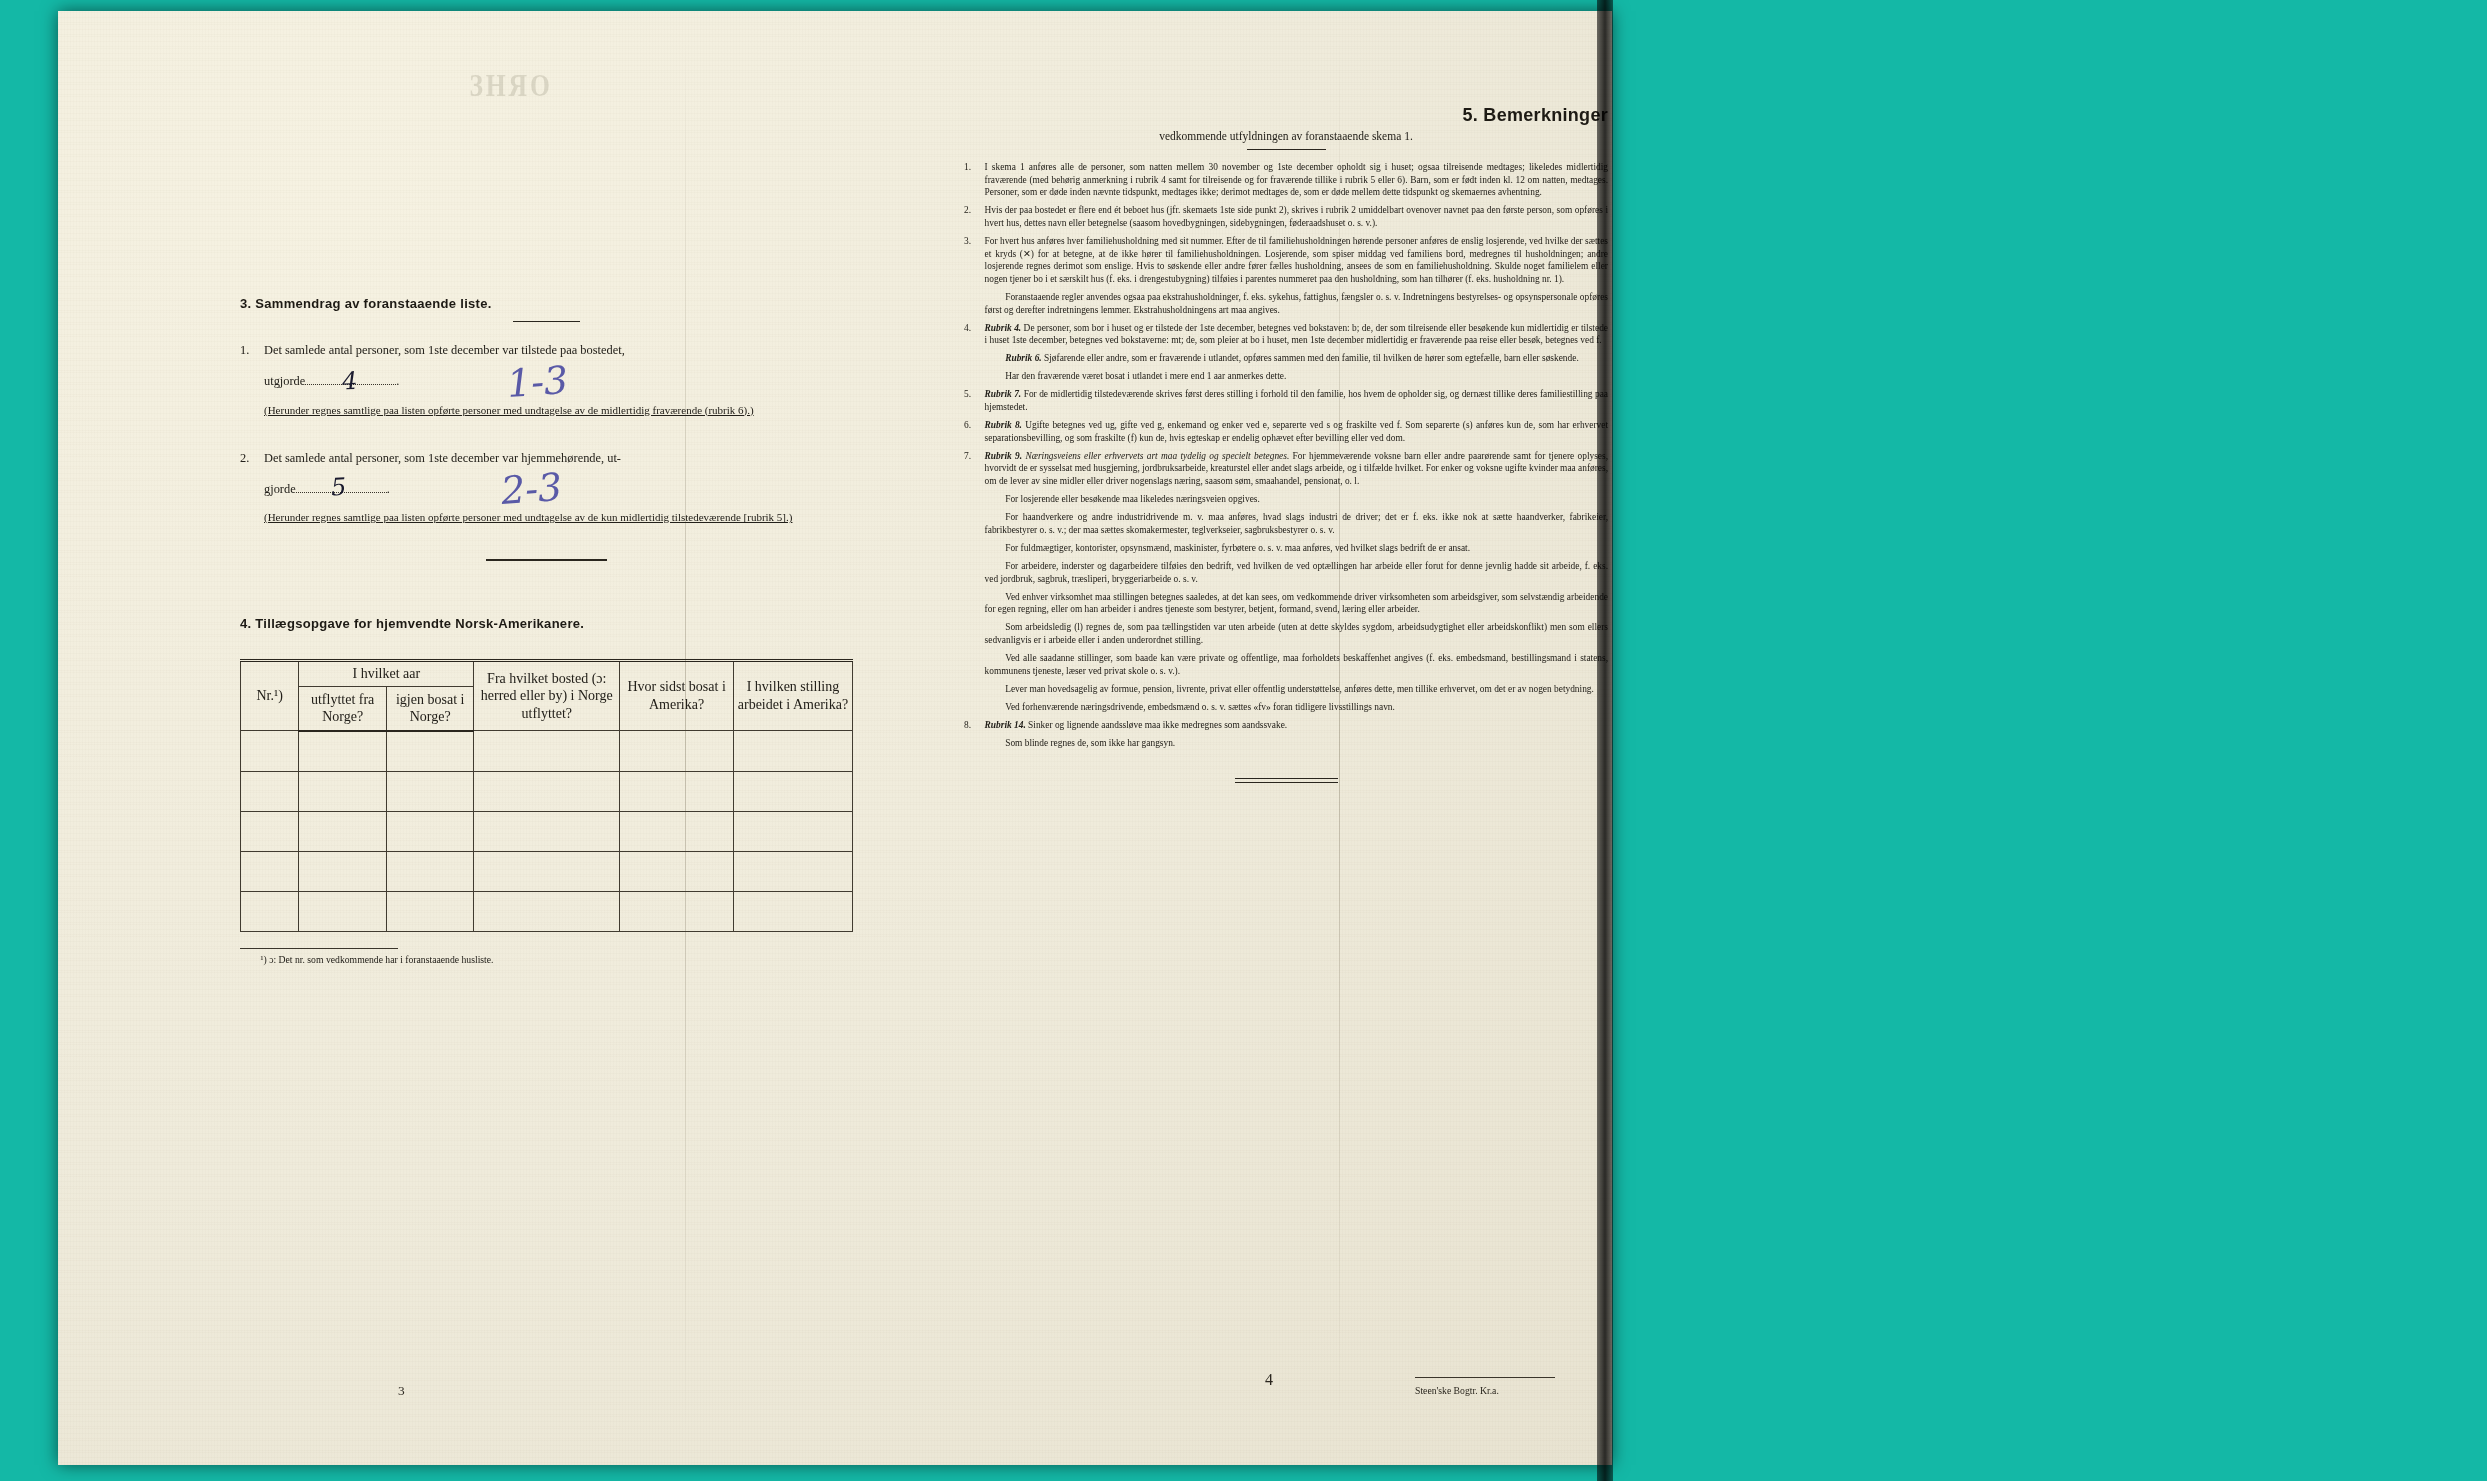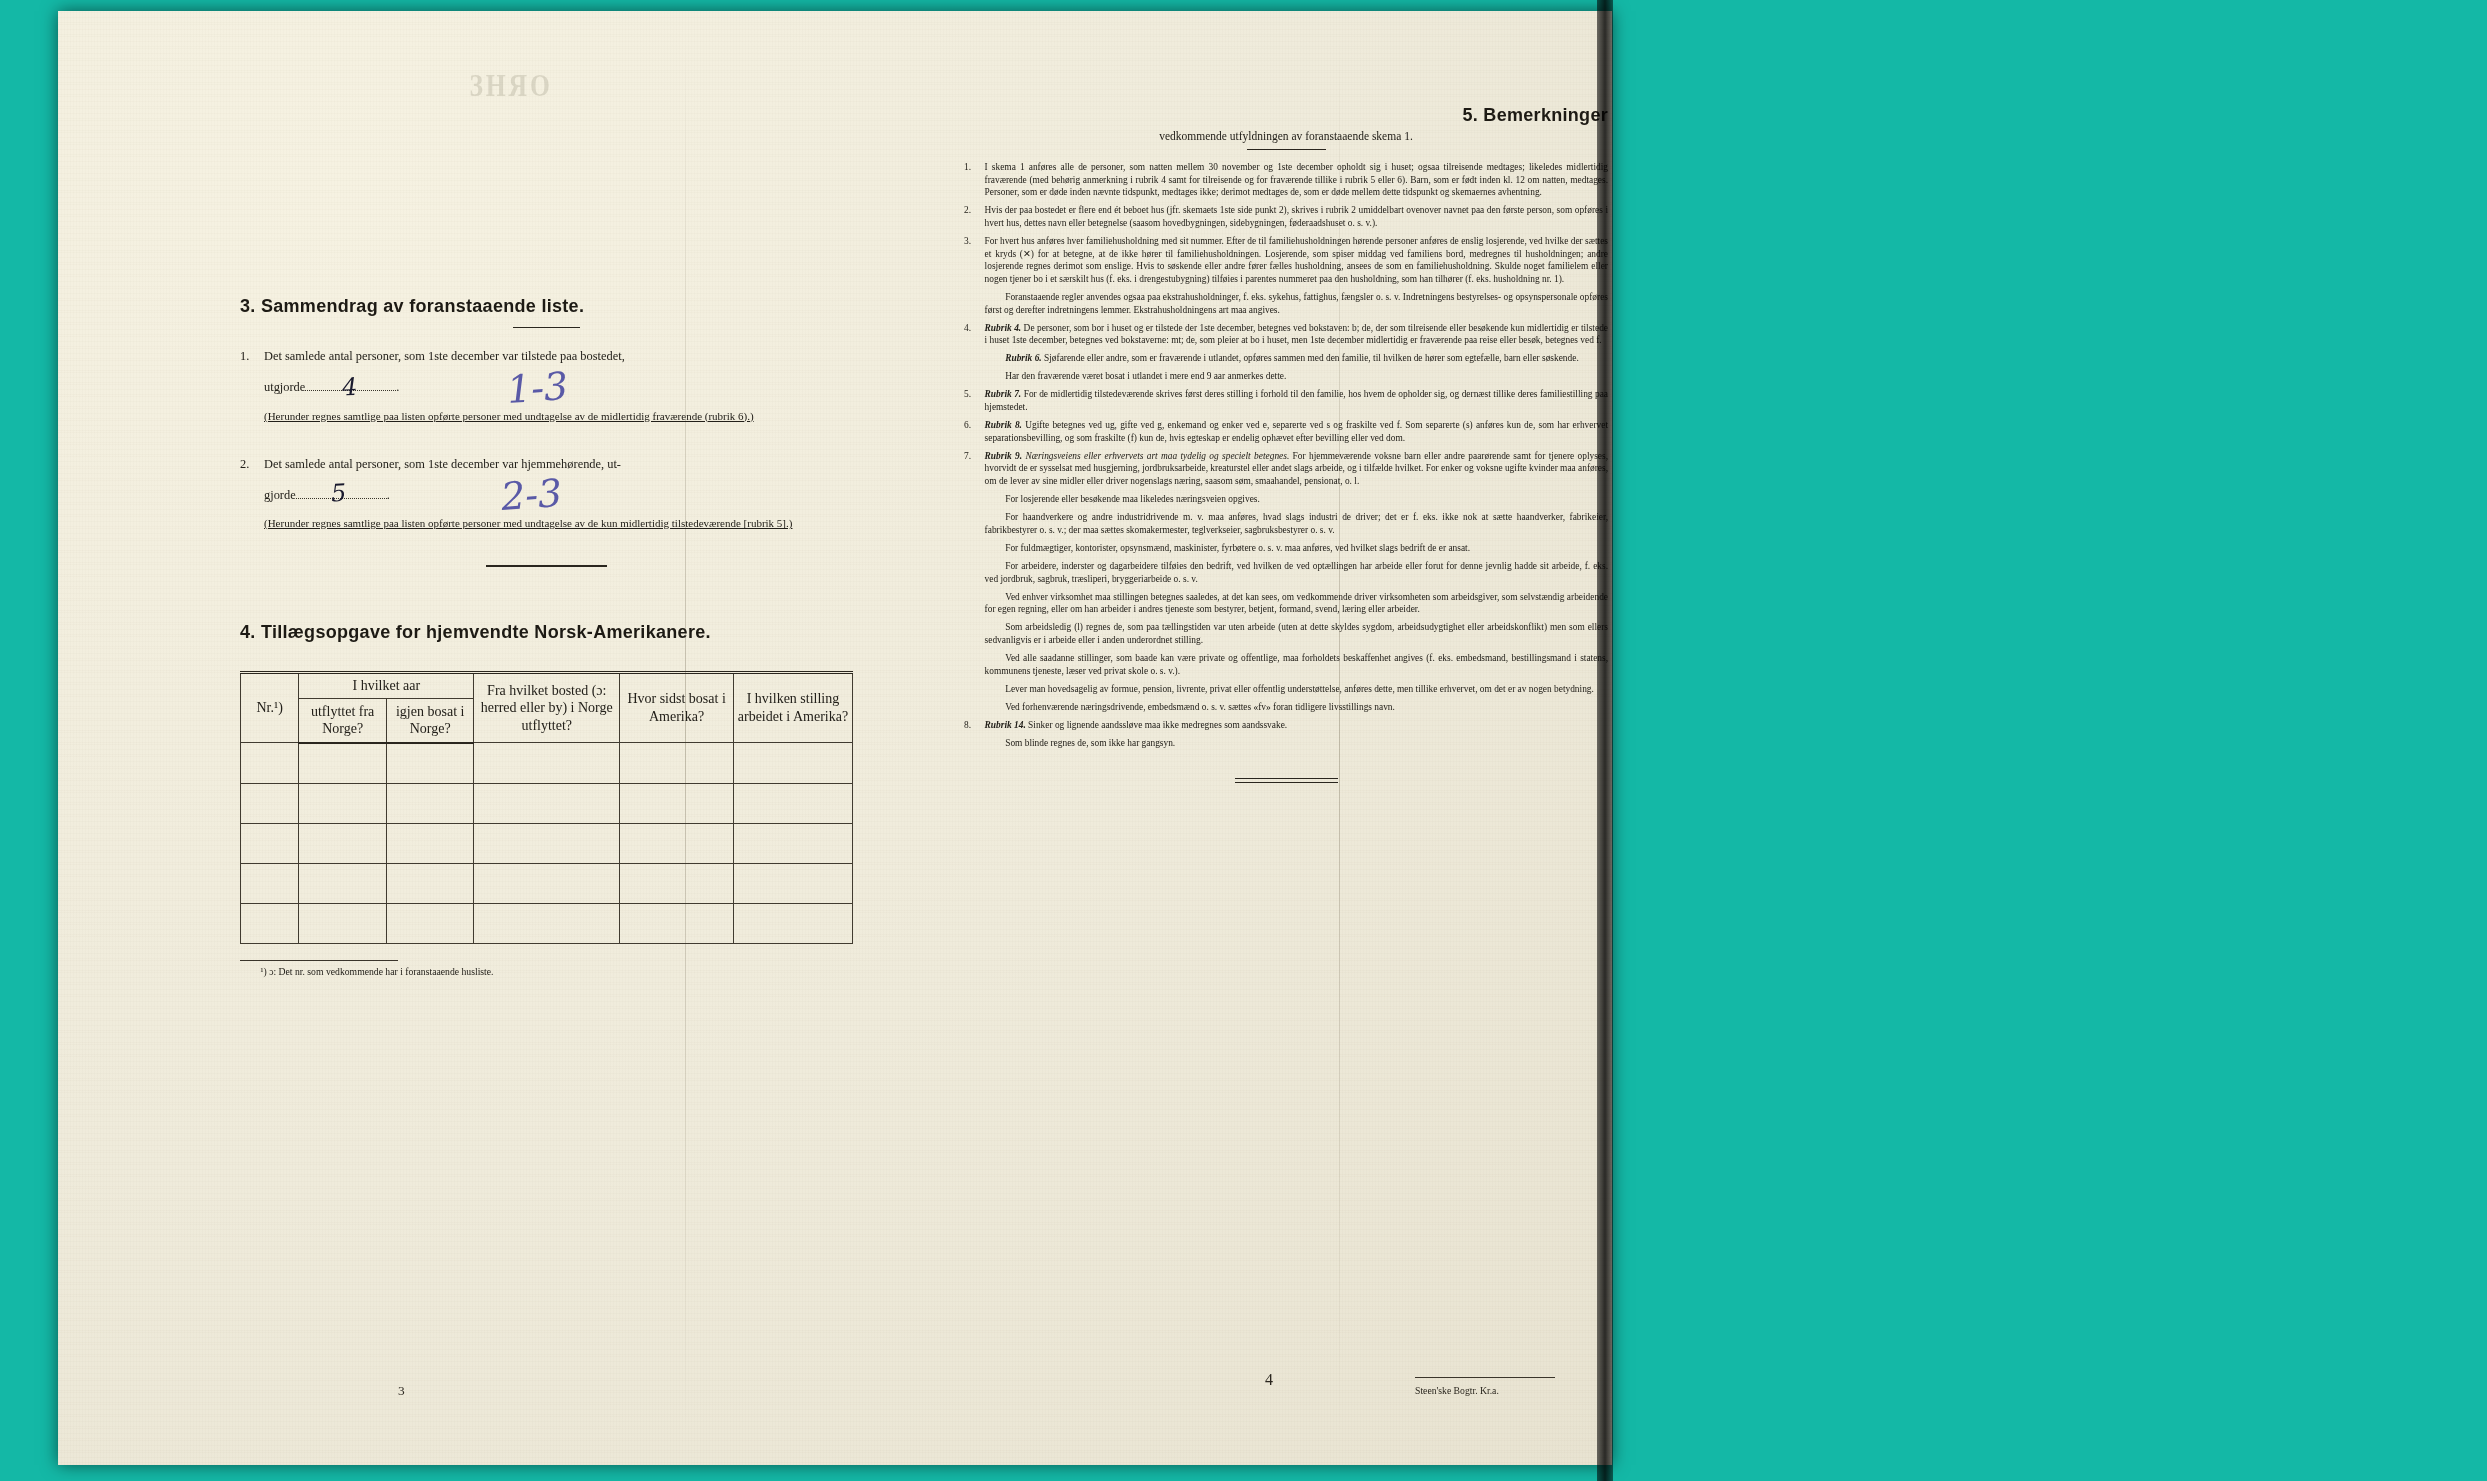--- a/index.html
+++ b/index.html
@@ -59,21 +59,21 @@
     font-family:"DejaVu Serif",serif;font-style:italic;
     color:#1a1a2e;transform:rotate(-3deg);display:inline-block;
   }
   .hand-blue{
     font-family:"DejaVu Serif",serif;font-style:italic;
     color:#5a5aa8;display:inline-block;transform:rotate(-4deg);
   }
 
   
   #left-col{left:182px;top:285px;width:613px;}
-  #left-col .secthead{font-size:18px;}
+  #left-col .secthead{font-size:13px;}
   #left-col .listitem{font-size:12.4px;line-height:1.42;}
   #left-col .sub{font-size:11px;line-height:1.4;text-decoration:underline;}
 
   .centerdash{width:67px;height:1.2px;background:#2a261e;margin:9.7px auto 0 auto;}
 
   
   #amtable{border-collapse:collapse;width:613px;font-size:10.3px;}
   #amtable td,#amtable th{
     border:0.9px solid #413b30;padding:0;color:#23201a;font-weight:400;
     text-align:center;vertical-align:middle;line-height:1.25;
@@ -223,21 +223,21 @@
           </div>
           <div class="itemwrap">
             <span class="nm">3.</span>
             <p>For hvert hus anføres hver familiehusholdning med sit nummer. Efter de til familiehusholdningen hørende personer anføres de enslig losjerende, ved hvilke der sættes et kryds (✕) for at betegne, at de ikke hører til familiehusholdningen. Losjerende, som spiser middag ved familiens bord, medregnes til husholdningen; andre losjerende regnes derimot som enslige. Hvis to søskende eller andre fører fælles husholdning, ansees de som en familiehusholdning. Skulde noget familielem eller nogen tjener bo i et særskilt hus (f. eks. i drengestubygning) tilføies i parentes nummeret paa den husholdning, som han tilhører (f. eks. husholdning nr. 1).</p>
             <p class="indent">Foranstaaende regler anvendes ogsaa paa ekstrahusholdninger, f. eks. sykehus, fattighus, fængsler o. s. v. Indretningens bestyrelses- og opsynspersonale opføres først og derefter indretningens lemmer. Ekstrahusholdningens art maa angives.</p>
           </div>
           <div class="itemwrap">
             <span class="nm">4.</span>
             <p><span class="it bd">Rubrik 4.  </span>De personer, som bor i huset og er tilstede der 1ste december, betegnes ved bokstaven: b; de, der som tilreisende eller besøkende kun midlertidig er tilstede i huset 1ste december, betegnes ved bokstaverne: mt; de, som pleier at bo i huset, men 1ste december midlertidig er fraværende paa reise eller besøk, betegnes ved f.</p>
             <p class="indent"><span class="it bd">Rubrik 6.  </span>Sjøfarende eller andre, som er fraværende i utlandet, opføres sammen med den familie, til hvilken de hører som egtefælle, barn eller søskende.</p>
-            <p class="indent">Har den fraværende været bosat i utlandet i mere end 9 aar anmerkes dette.</p>
+            <p class="indent">Har den fraværende været bosat i utlandet i mere end 1 aar anmerkes dette.</p>
           </div>
           <div class="itemwrap">
             <span class="nm">5.</span>
             <p><span class="it bd">Rubrik 7.  </span>For de midlertidig tilstedeværende skrives først deres stilling i forhold til den familie, hos hvem de opholder sig, og dernæst tillike deres familiestilling paa hjemstedet.</p>
           </div>
           <div class="itemwrap">
             <span class="nm">6.</span>
             <p><span class="it bd">Rubrik 8.  </span>Ugifte betegnes ved ug, gifte ved g, enkemand og enker ved e, separerte ved s og fraskilte ved f. Som separerte (s) anføres kun de, som har erhvervet separationsbevilling, og som fraskilte (f) kun de, hvis egteskap er endelig ophævet efter bevilling eller ved dom.</p>
           </div>
           <div class="itemwrap">

